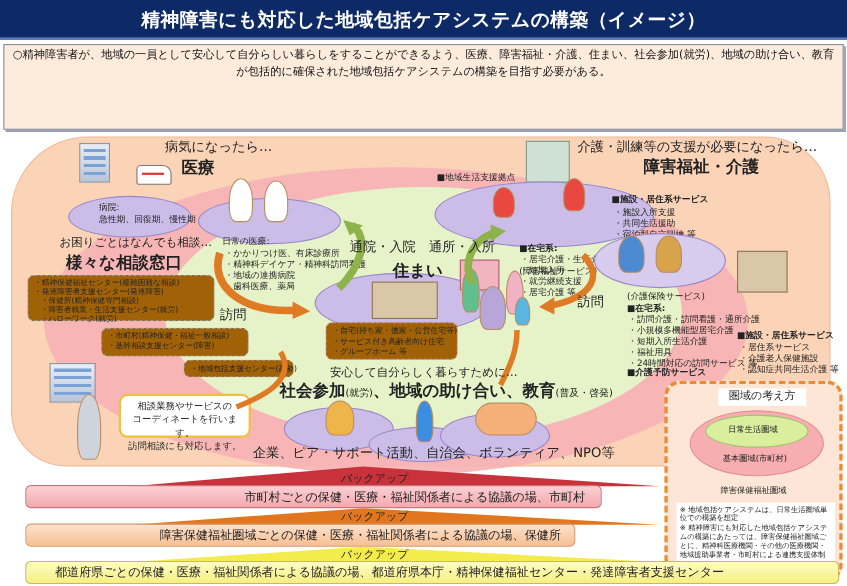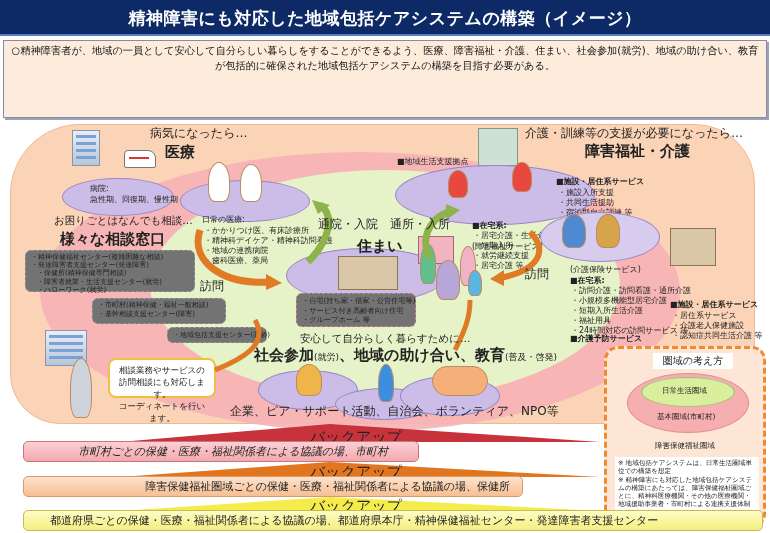--- a/index.html
+++ b/index.html
@@ -16,42 +16,42 @@
   .region-pink { position: absolute; left: 40px; top: 152px; width: 640px; height: 280px; background: #f6b3b5; border-radius: 50%; opacity: 0.9; }
   .region-green { position: absolute; left: 150px; top: 170px; width: 470px; height: 230px; background: #e6f2c8; border-radius: 50%; }
 
   .ellipse { position: absolute; background: #cbbde8; border: 1px solid #9b86c9; border-radius: 50%; }
 
   .label { position: absolute; white-space: nowrap; color: #222; }
   .big { font-size: 15px; font-weight: bold; }
   .med { font-size: 12px; }
   .xs { font-size: 8px; line-height: 10px; }
 
-  .box-dashed { position: absolute; background: #737373; border: 1px dashed #999; border-radius: 6px; padding: 2px 5px; font-size: 8px; line-height: 10px; white-space: nowrap; }
+  .box-dashed { position: absolute; background: #a16207; border: 1px dashed #999; border-radius: 6px; padding: 2px 5px; font-size: 8px; line-height: 10px; white-space: nowrap; }
   .box-dashed.pinkb { border-color: #c88; }
 
   .callout { position: absolute; background: #fff; border: 2px solid #f0c040; border-radius: 8px; font-size: 8.5px; line-height: 12px; text-align: center; padding: 4px 6px; }
 
   .icon { position: absolute; }
   .building { background: linear-gradient(#e8eef6, #b9c6d8); border: 1px solid #8996aa; }
   .building::after { content: ""; position: absolute; left: 3px; right: 3px; top: 4px; bottom: 6px; background: repeating-linear-gradient(#7aa2d6 0 3px, transparent 3px 7px); }
   .house { background: #d9c7a8; border: 1px solid #8d7553; }
   .person { border-radius: 50% 50% 30% 30%; background: #f6d7b8; border: 1px solid #b98d64; }
 
   .area-box { position: absolute; left: 604px; top: 346px; width: 162px; height: 182px; background: #fde6d5; border: 3px dashed #f08a30; border-radius: 14px; }
   .area-title { position: absolute; left: 46px; top: 4px; width: 80px; height: 16px; background: #fff; font-size: 10px; text-align: center; line-height: 16px; }
   .area-ell-out { position: absolute; left: 20px; top: 24px; width: 122px; height: 60px; background: #f7aeb0; border: 1px solid #e08f92; border-radius: 50%; }
   .area-ell-in { position: absolute; left: 34px; top: 28px; width: 94px; height: 30px; background: #d9ef9e; border: 1px solid #9bc36e; border-radius: 50%; }
   .area-note { position: absolute; left: 8px; top: 108px; width: 144px; height: 68px; background: #fff; font-size: 6.6px; line-height: 8.3px; padding: 2px 3px; }
 
   .band { position: absolute; border-radius: 5px; font-size: 11px; line-height: 20px; white-space: nowrap; }
-  .band1 { left: 23px; top: 441px; width: 396px; height: 21px; background: linear-gradient(#fbd0d4, #f3a9ae); border: 1px solid #c8767b; text-align: right; padding-right: 30px; font-style: italic; }
+  .band1 { left: 23px; top: 441px; width: 524px; height: 21px; background: linear-gradient(#fbd0d4, #f3a9ae); border: 1px solid #c8767b; text-align: right; padding-right: 14px; }
   .band2 { left: 23px; top: 476px; width: 500px; height: 21px; background: linear-gradient(#fde2cc, #f7bf93); border: 1px solid #d69a6c; text-align: right; padding-right: 12px; }
   .band3 { left: 23px; top: 510px; width: 740px; height: 21px; background: linear-gradient(#fefdc6, #f5ef80); border: 1px solid #c9b95a; text-align: left; padding-left: 26px; }
-  .backup { position: absolute; font-size: 15px; color: #222; white-space: nowrap; }
+  .backup { position: absolute; font-size: 10px; color: #222; white-space: nowrap; }
   .wedge { position: absolute; }
 </style>
 </head>
 <body>
 
 <div class="title-bar">
   <div class="t">精神障害にも対応した地域包括ケアシステムの構築（イメージ）</div>
 </div>
 
 <div class="intro">
@@ -131,24 +131,24 @@
 </div>
 <div class="box-dashed" style="left:92px;top:298px;width:134px;height:26px;font-size:7px;line-height:9px;">
   <div>・市町村(精神保健・福祉一般相談)</div>
   <div>・基幹相談支援センター(障害)</div>
   </div>
 <div class="box-dashed" style="left:167px;top:327px;width:100px;height:16px;font-size:7px;line-height:10px;">
   <span>・地域包括支援センター(高齢)</span>
 </div>
 <div class="icon building" style="left:45px;top:330px;width:42px;height:36px;"></div>
 <div class="icon person" style="left:70px;top:358px;width:22px;height:60px;background:#cfd4dc;"></div>
-<div class="callout" style="left:108px;top:358px;width:108px;height:40px;">
+<div class="callout" style="left:108px;top:358px;width:120px;height:40px;">
   <div>相談業務やサービスの</div>
+  <div>コーディネートを行います。</div>
   <div>訪問相談にも対応します。</div>
-  <div>コーディネートを行います。</div>
 </div>
 
 <div class="ellipse" style="left:286px;top:248px;width:160px;height:55px;"></div>
 <div class="label big" style="left:357px;top:237px;">住まい</div>
 <div class="icon house" style="left:338px;top:256px;width:60px;height:34px;"></div>
 <div class="icon house" style="left:418px;top:236px;width:36px;height:28px;background:#f2b4c0;border-color:#b06070;"></div>
 <div class="icon person" style="left:436px;top:260px;width:24px;height:40px;background:#b9a6d9;"></div>
 <div class="icon person" style="left:420px;top:244px;width:16px;height:40px;background:#5fc08e;"></div>
 <div class="icon person" style="left:460px;top:246px;width:16px;height:40px;background:#f1b2c6;"></div>
 <div class="icon person" style="left:468px;top:270px;width:14px;height:26px;background:#5ab6e0;"></div>

